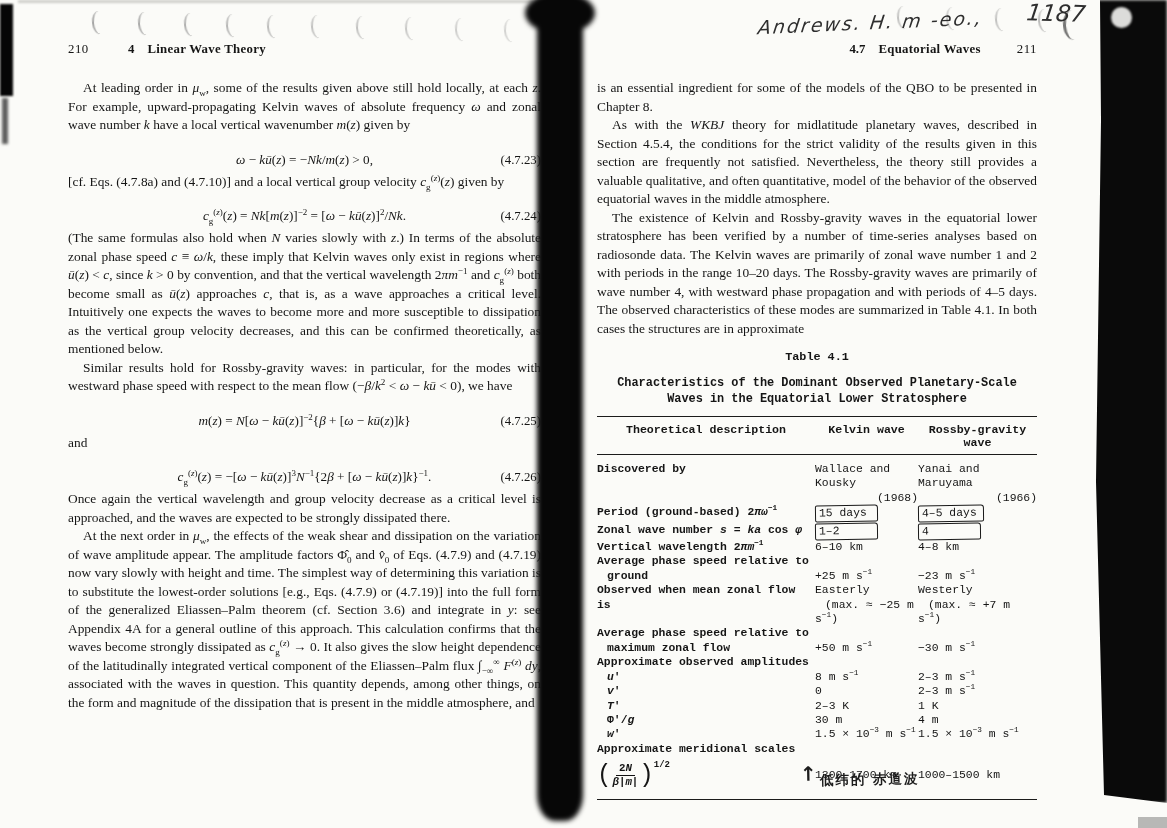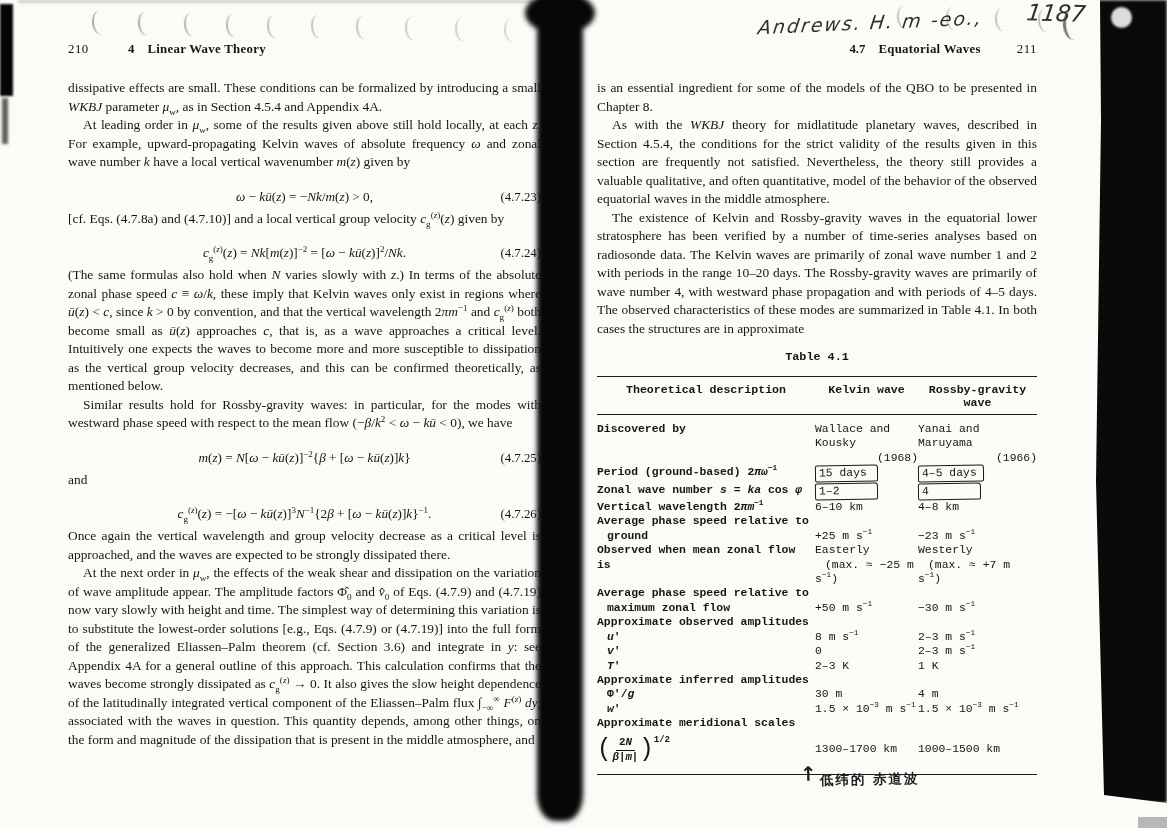--- a/index.html
+++ b/index.html
@@ -104,21 +104,20 @@
     <span class="hw-year">1187</span>
   </div>
 
   <div class="page left">
     <div class="runhead">
       <span class="rh-page">210</span>
       <span class="rh-ch">4</span>
       <span class="rh-title">Linear Wave Theory</span>
     </div>
     <div class="pbody">
-      <p class="para">dissipative effects are small. These conditions can be formalized by introducing a small <i>WKBJ</i> parameter <i>μ</i><sub>w</sub>, as in Section 4.5.4 and Appendix 4A.</p>
       <p class="para ind">At leading order in <i>μ</i><sub>w</sub>, some of the results given above still hold locally, at each <i>z</i>. For example, upward-propagating Kelvin waves of absolute frequency <i>ω</i> and zonal wave number <i>k</i> have a local vertical wavenumber <i>m</i>(<i>z</i>) given by</p>
       <div class="eqrow">
         <span class="eqbody"><i>ω</i> − <i>kū</i>(<i>z</i>) = −<i>Nk</i>/<i>m</i>(<i>z</i>) &gt; 0,</span>
         <span class="eqnum">(4.7.23)</span>
       </div>
       <p class="para">[cf. Eqs. (4.7.8a) and (4.7.10)] and a local vertical group velocity <i>c</i><sub>g</sub><sup>(<i>z</i>)</sup>(<i>z</i>) given by</p>
       <div class="eqrow">
         <span class="eqbody"><i>c</i><sub>g</sub><sup>(<i>z</i>)</sup>(<i>z</i>) = <i>Nk</i>[<i>m</i>(<i>z</i>)]<sup>−2</sup> = [<i>ω</i> − <i>kū</i>(<i>z</i>)]<sup>2</sup>/<i>Nk</i>.</span>
         <span class="eqnum">(4.7.24)</span>
       </div>
@@ -144,20 +143,21 @@
       <span class="rh-title">Equatorial Waves</span>
       <span class="rh-page">211</span>
     </div>
     <div class="pbody">
       <p class="para">is an essential ingredient for some of the models of the QBO to be presented in Chapter 8.</p>
       <p class="para ind">As with the <i>WKBJ</i> theory for midlatitude planetary waves, described in Section 4.5.4, the conditions for the strict validity of the results given in this section are frequently not satisfied. Nevertheless, the theory still provides a valuable qualitative, and often quantitative, model of the behavior of the observed equatorial waves in the middle atmosphere.</p>
       <p class="para ind">The existence of Kelvin and Rossby-gravity waves in the equatorial lower stratosphere has been verified by a number of time-series analyses based on radiosonde data. The Kelvin waves are primarily of zonal wave number 1 and 2 with periods in the range 10–20 days. The Rossby-gravity waves are primarily of wave number 4, with westward phase propagation and with periods of 4–5 days. The observed characteristics of these modes are summarized in Table 4.1. In both cases the structures are in approximate</p>
 
       <div class="tbl">
         <div class="tbl-title">Table 4.1</div>
+        <div class="tbl-caption">Characteristics of the Dominant Observed Planetary-Scale Waves in the Equatorial Lower Stratosphere</div>
         <div class="rule"></div>
         <div class="thead-row">
           <div class="thead">Theoretical description</div>
           <div class="thead">Kelvin wave</div>
           <div class="thead">Rossby-gravity wave</div>
         </div>
         <div class="rule"></div>
         <div class="tbody">
             <div class="trow">
               <div class="tcell tlabel">Discovered by</div>
@@ -206,25 +206,20 @@
             </div>
             <div class="trow">
               <div class="tcell tlabel"><span class="indl"><i>v</i>′</span></div>
               <div class="tcell tval">0</div>
               <div class="tcell tval">2–3 m s<sup>−1</sup></div>
             </div>
             <div class="trow">
               <div class="tcell tlabel"><span class="indl"><i>T</i>′</span></div>
               <div class="tcell tval">2–3 K</div>
               <div class="tcell tval">1 K</div>
-            </div>
-            <div class="trow">
-              <div class="tcell tlabel">Approximate inferred amplitudes</div>
-              <div class="tcell tval"></div>
-              <div class="tcell tval"></div>
             </div>
             <div class="trow">
               <div class="tcell tlabel"><span class="indl">Φ′/<i>g</i></span></div>
               <div class="tcell tval">30 m</div>
               <div class="tcell tval">4 m</div>
             </div>
             <div class="trow">
               <div class="tcell tlabel"><span class="indl"><i>w</i>′</span></div>
               <div class="tcell tval">1.5 × 10<sup>−3</sup> m s<sup>−1</sup></div>
               <div class="tcell tval">1.5 × 10<sup>−3</sup> m s<sup>−1</sup></div>

